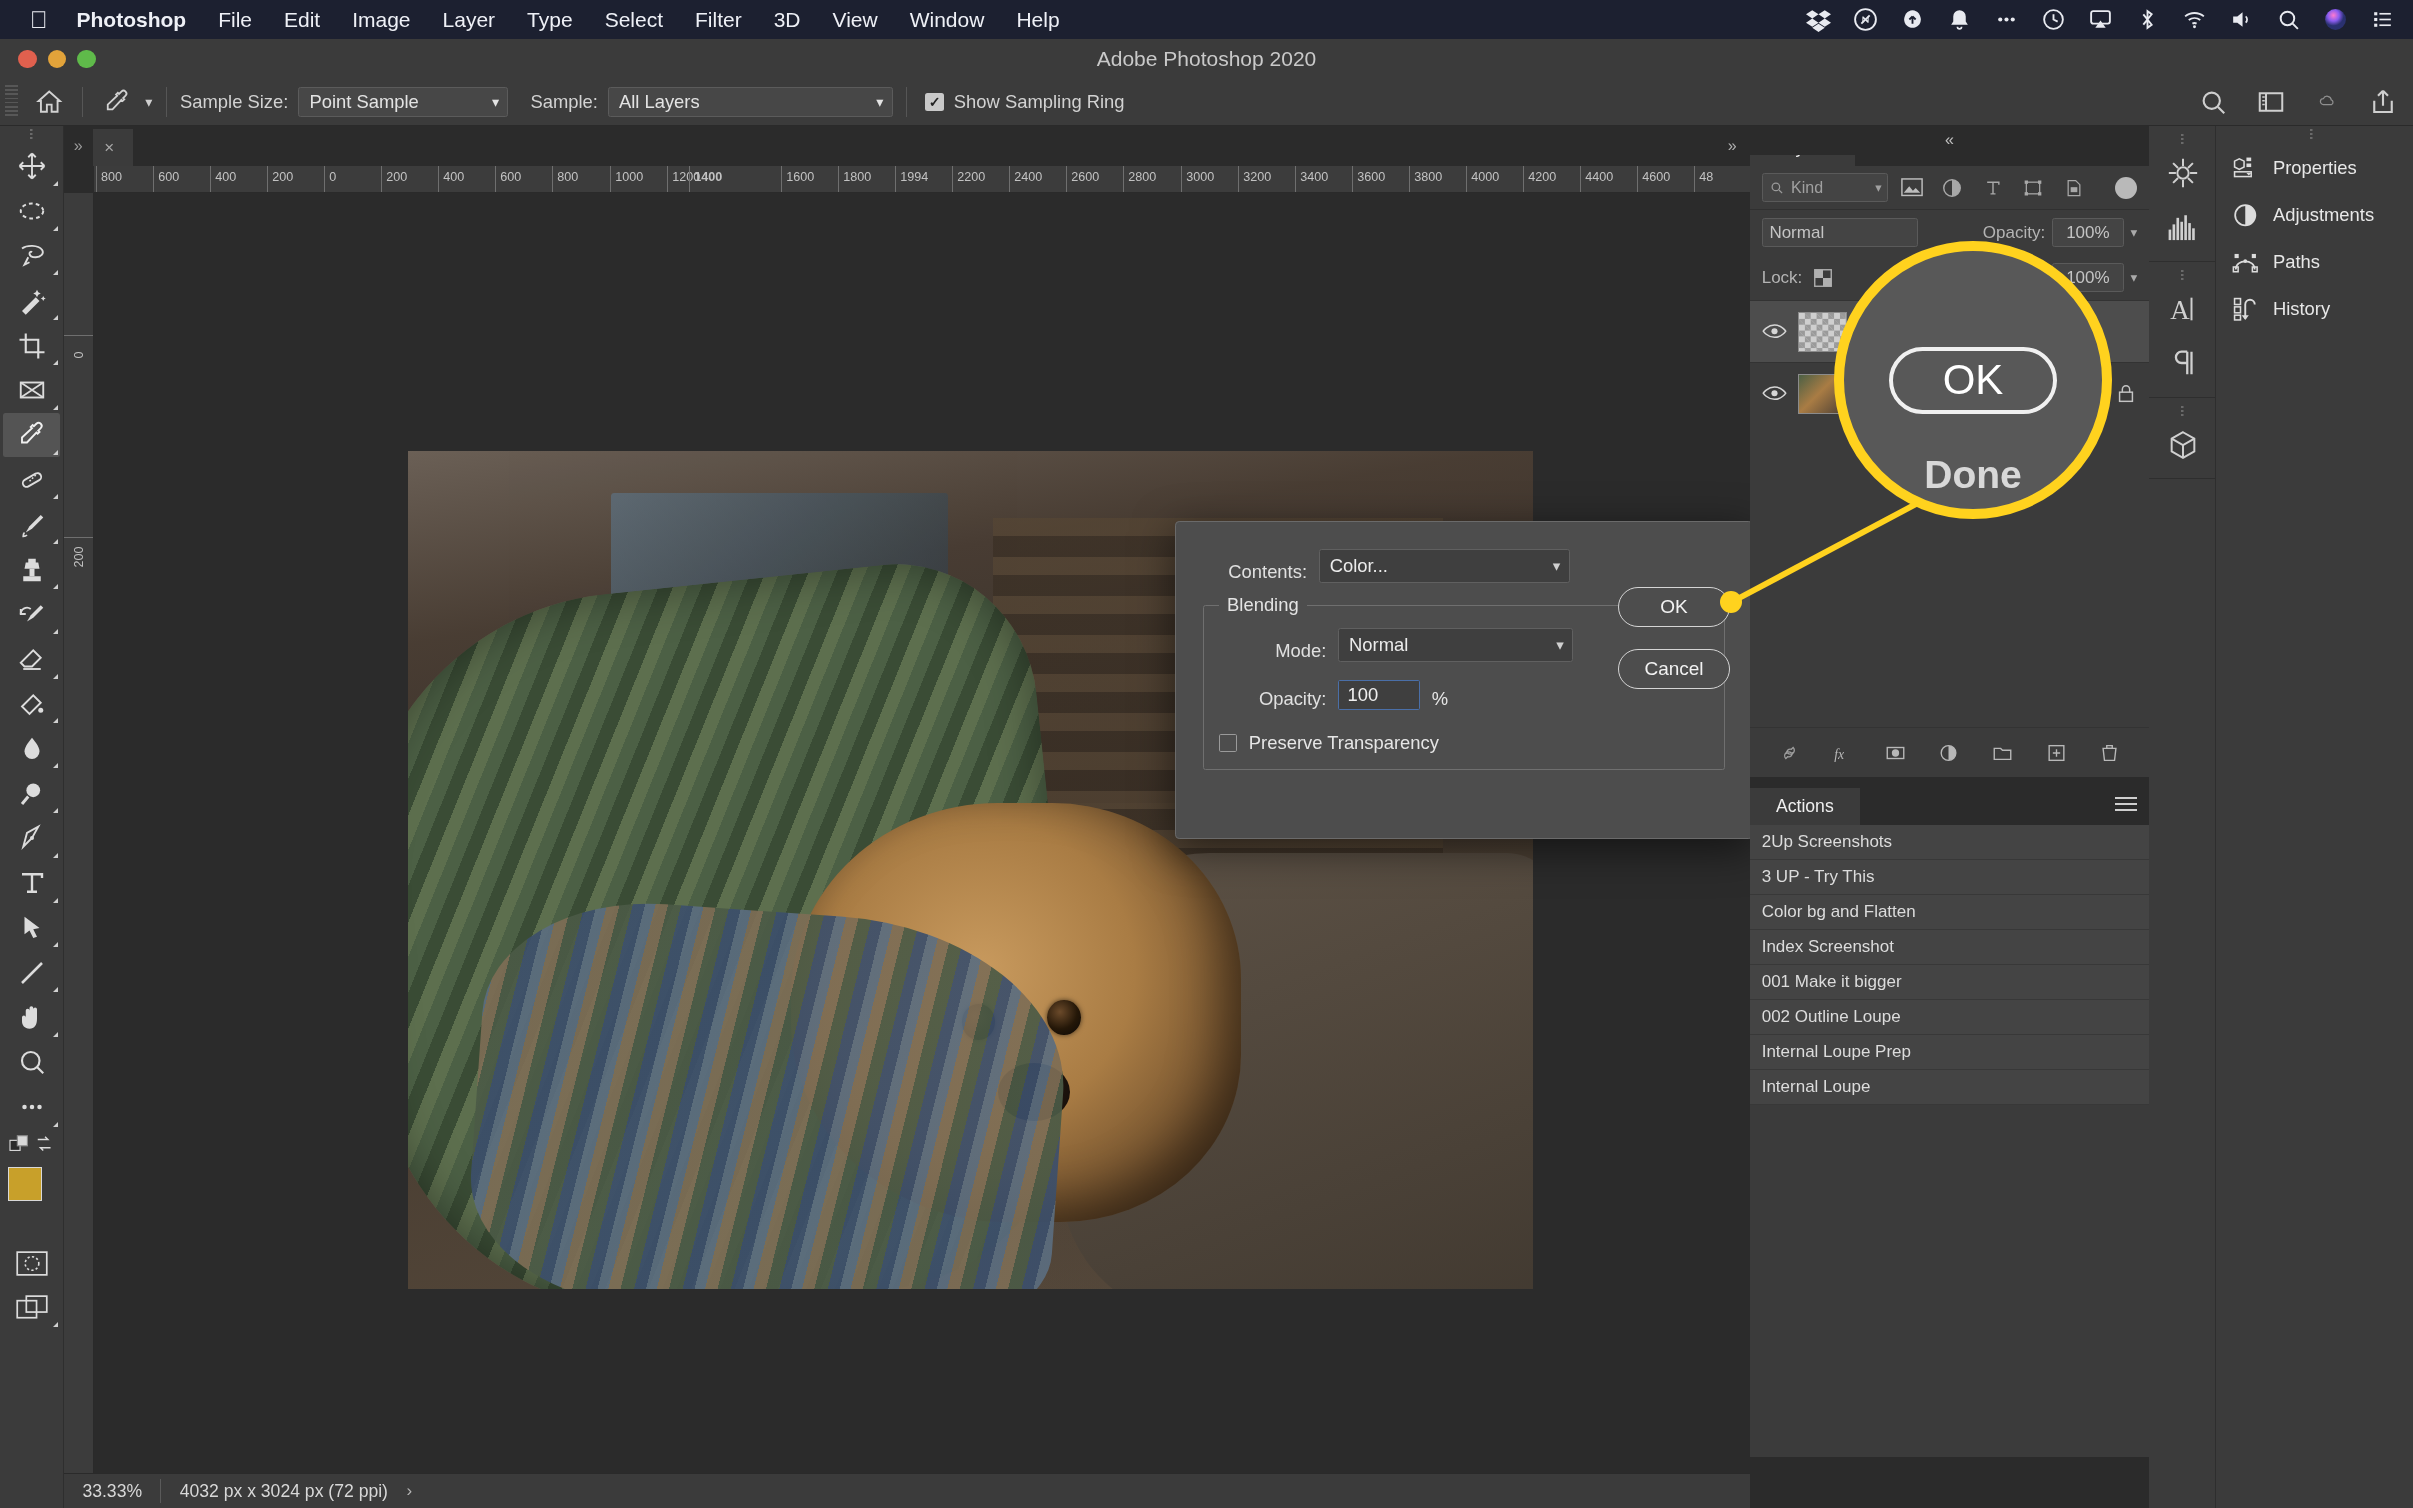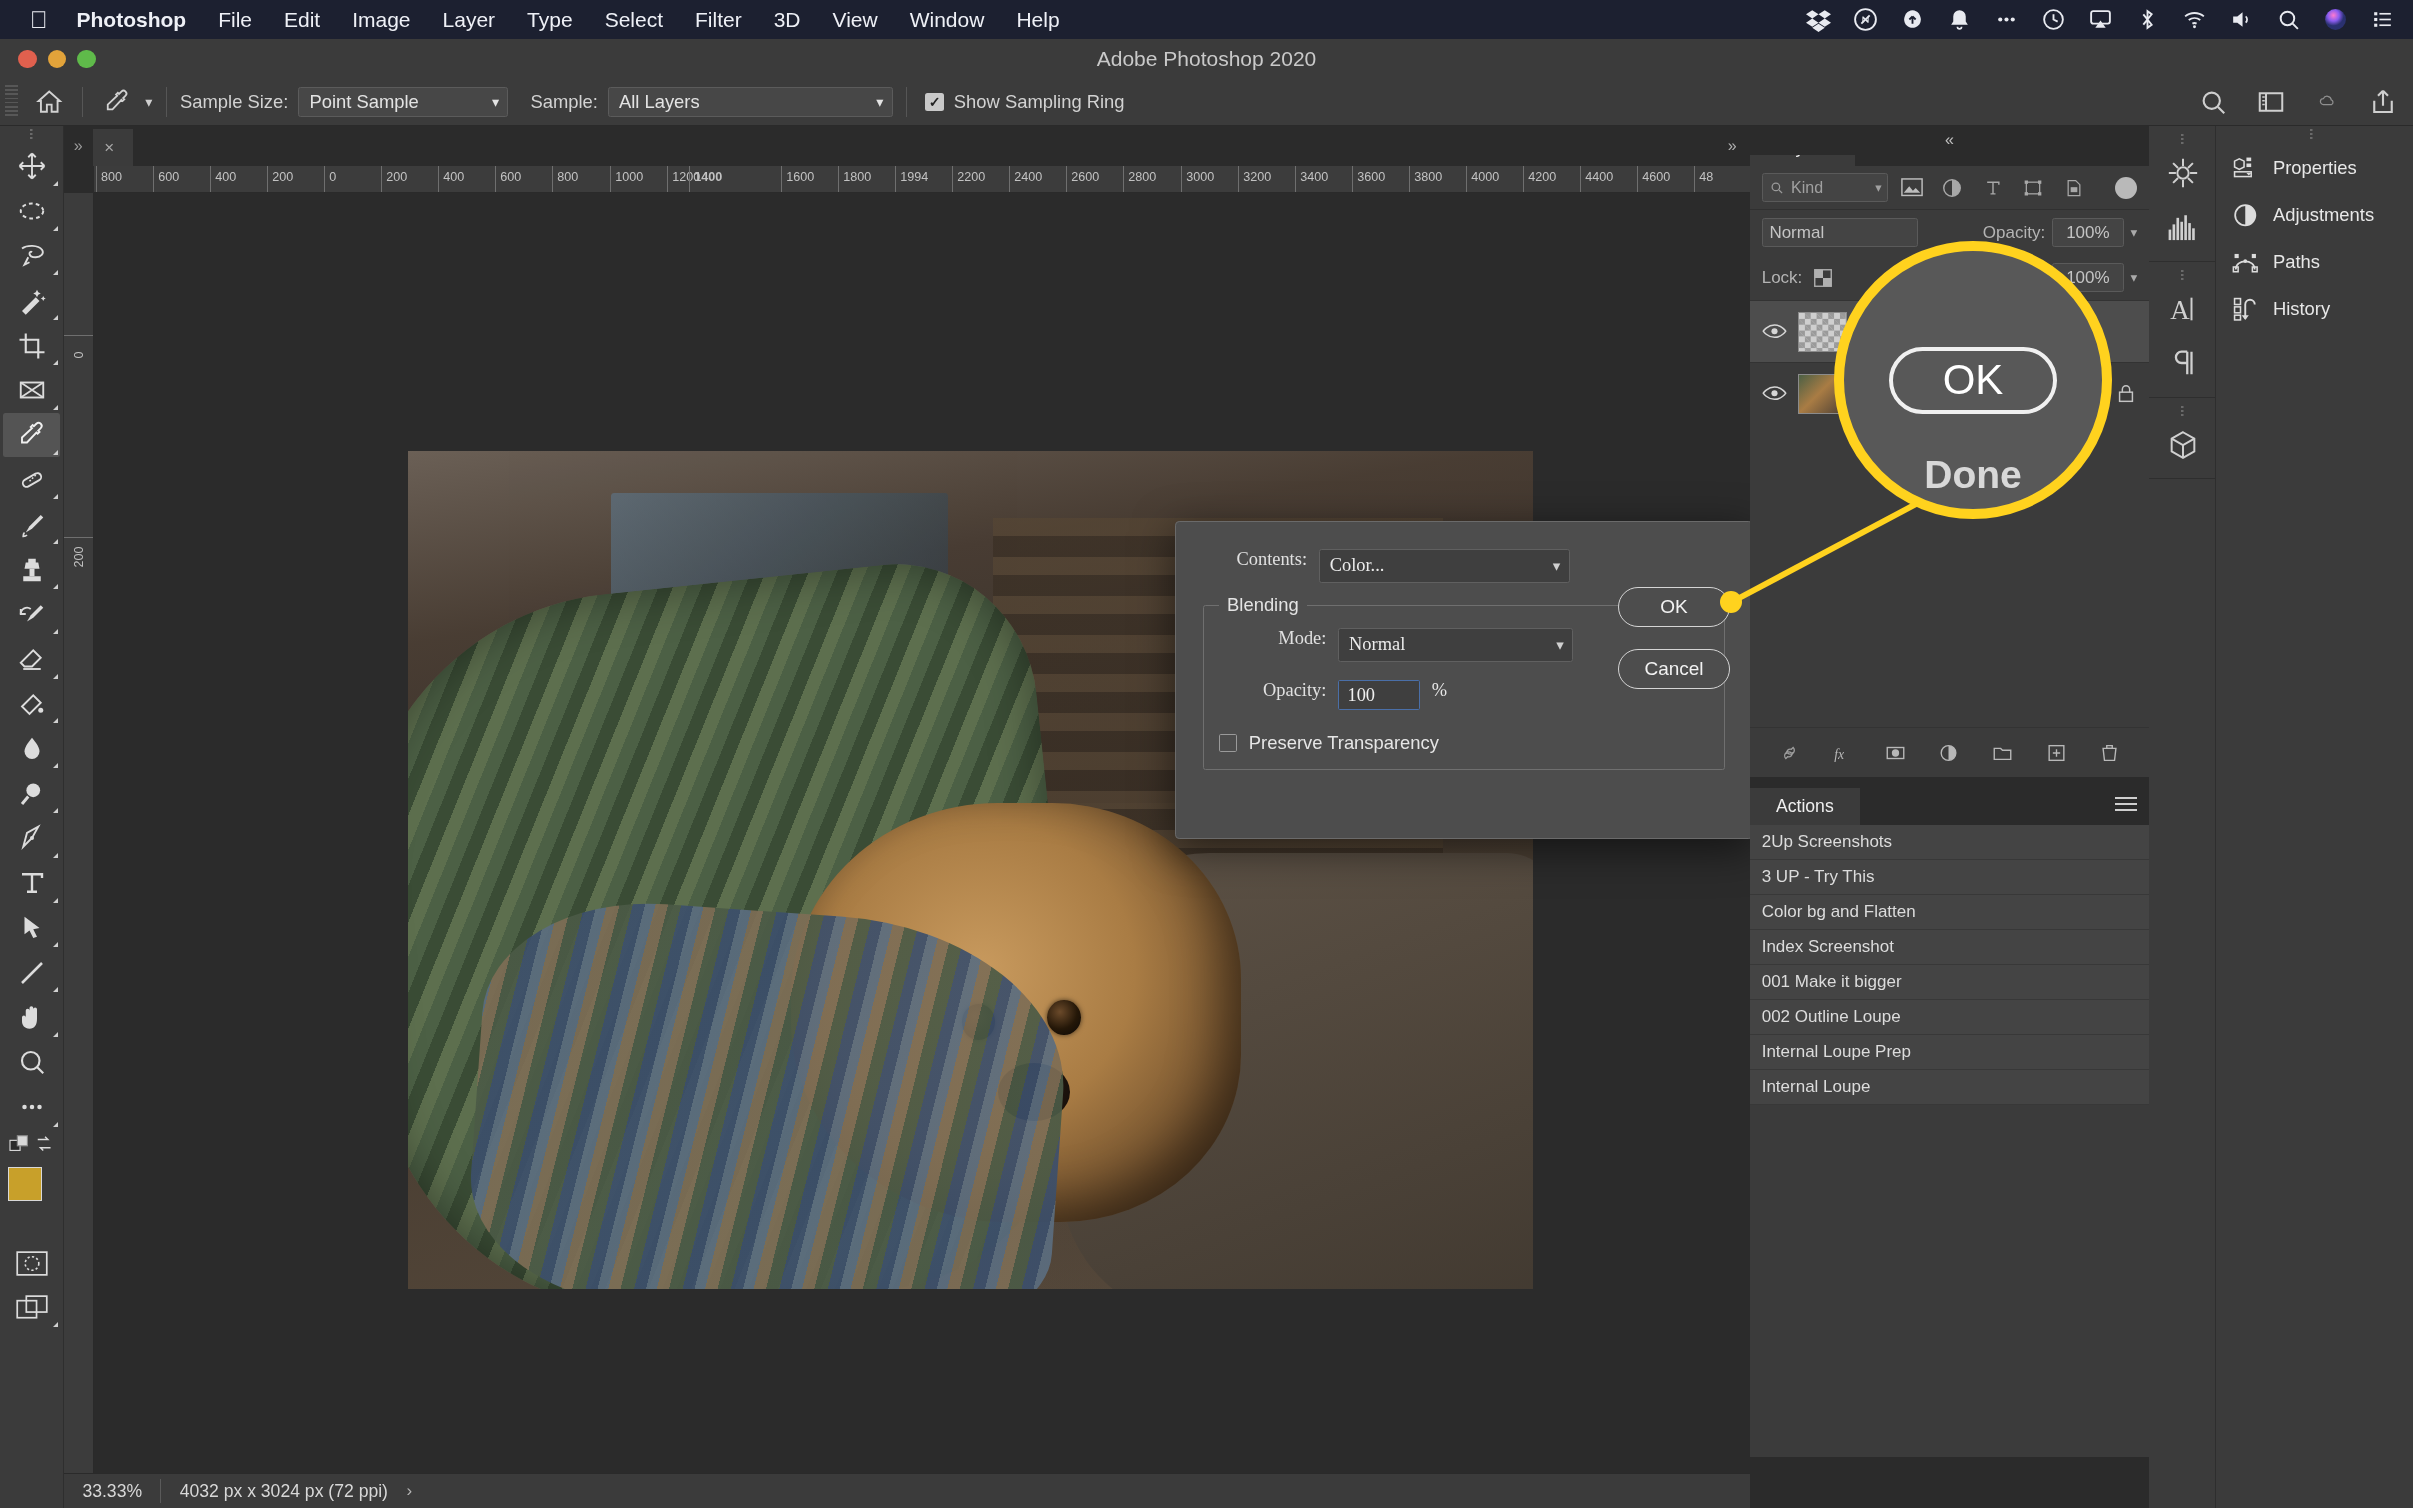--- a/index.html
+++ b/index.html
@@ -167,21 +167,21 @@
   
   .dialog {
     position: absolute; left: 1175px; top: 521px; width: 578px; height: 318px;
     background: #4d4d4d; border: 0.8px solid #6a6a6a; border-radius: 4.2px;
     box-shadow: 0 10px 42px rgba(0,0,0,.55); color: #e6e6e6; font-size: 18.4px;
   }
   .dlg-title { height: 44px; background: #3f3f3f; border-bottom: 0.8px solid #2e2e2e;
     display: flex; align-items: center; justify-content: center; font-size: 20px; color: #dcdcdc;
     border-radius: 4.2px 4.2px 0 0; }
   .dlg-body { position: relative; padding: 18.4px 20px; }
-  .frow { display: flex; align-items: flex-start; margin-bottom: 18.4px; font-family: Liberation Serif, serif; }
+  .frow { display: flex; align-items: flex-end; margin-bottom: 18.4px; }
   .flabel { width: 111px; text-align: right; margin-right: 11.7px; color: #e0e0e0; }
   .fselect { position: relative; background: #3f3f3f; border: 0.8px solid #606060; border-radius: 2.5px;
     height: 34px; width: 251px; display: flex; align-items: center; padding: 0 10px; color: #ececec; }
   .fselect.narrow { width: 235px; }
   .fselect .cv { position: absolute; right: 8.4px; font-size: 15px; color: #d0d0d0; }
   .fieldset { position: relative; border: 0.8px solid #6f6f6f; border-radius: 2.5px;
     margin: 22px 6.7px 0 6.7px; padding: 22px 11.7px 15px 11.7px; }
   .fslegend { position: absolute; top: -11.7px; left: 15px; background: #4d4d4d; padding: 0 8.4px; color: #e4e4e4; }
   .fnum { background: #3f3f3f; border: 1.7px solid #4a6fa8; border-radius: 1.7px; height: 30px; width: 82px;
     display: flex; align-items: center; padding: 0 8.4px; color: #f0f0f0; }

